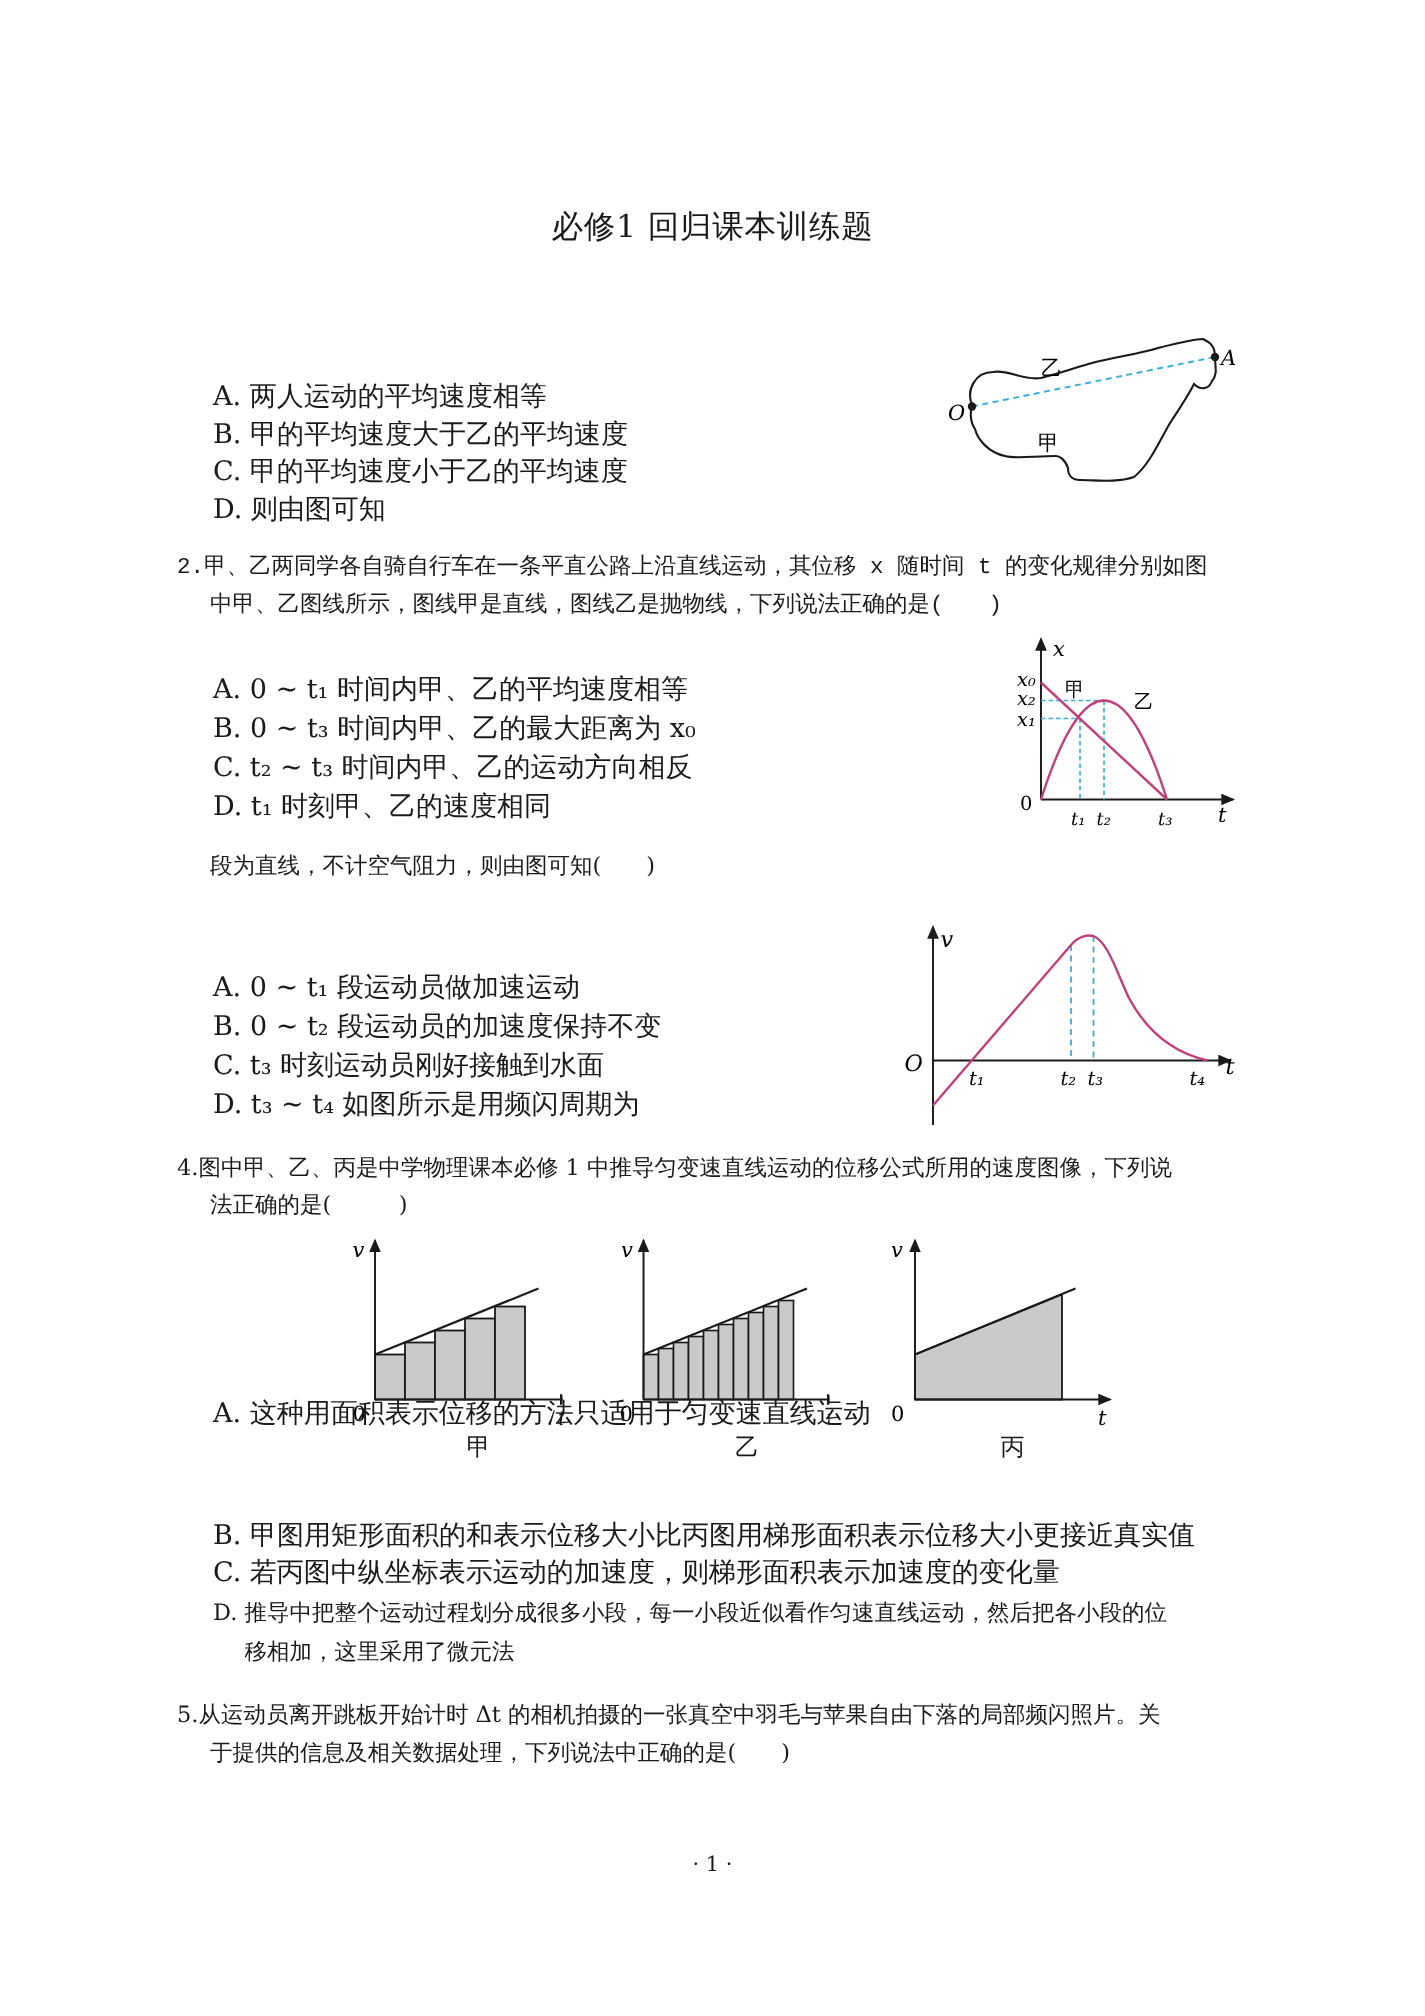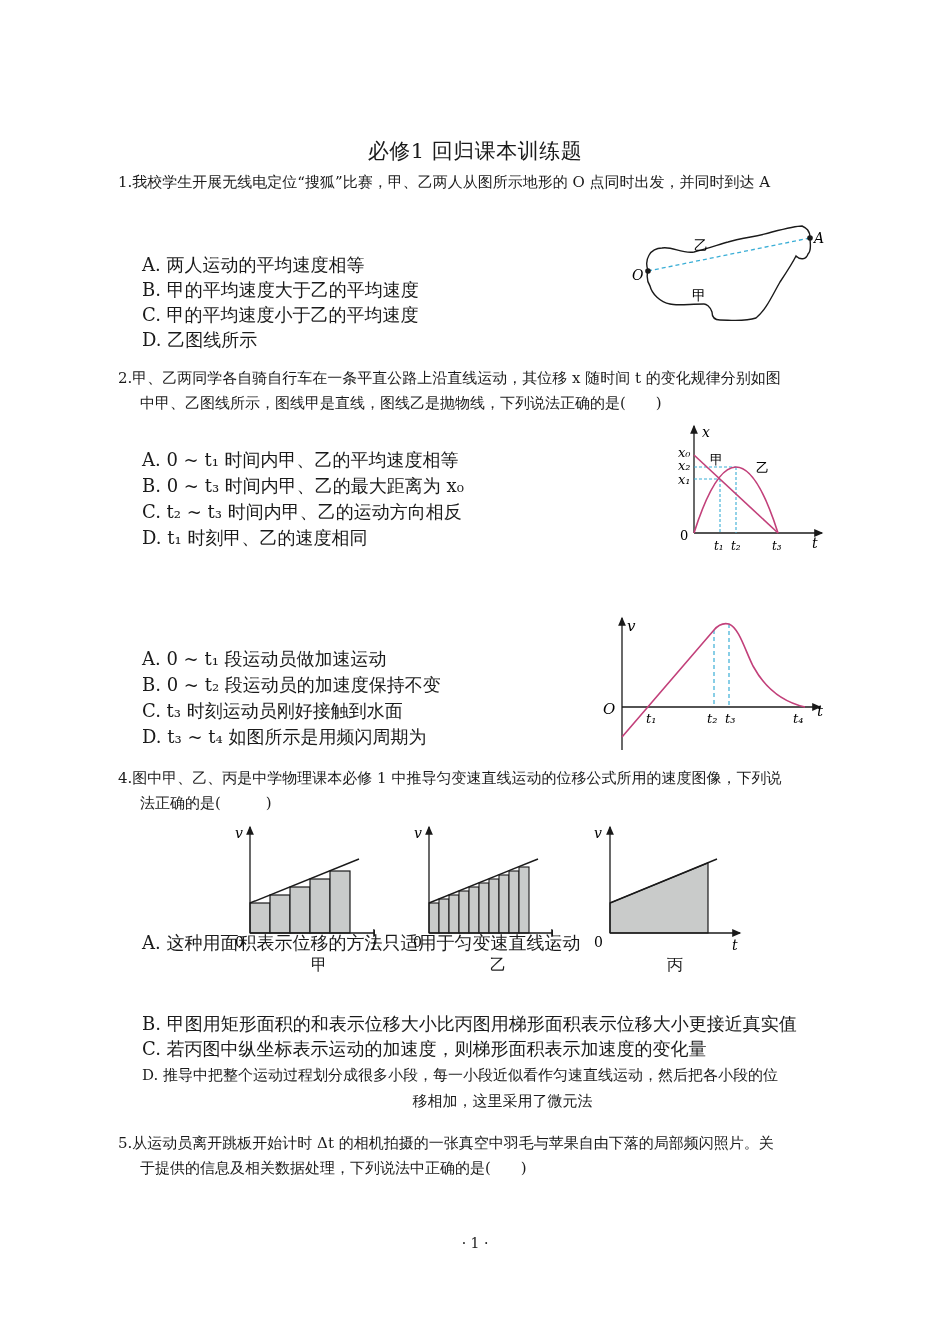--- a/index.html
+++ b/index.html
@@ -4,50 +4,49 @@
 <style>
   html, body { margin: 0; padding: 0; background: #ffffff; }
   body { width: 950px; height: 1344px; position: relative; overflow: hidden;
          font-family: "DejaVu Serif", "Liberation Serif", serif; color: #1a1a1a; }
   .title { position: absolute; left: 0; width: 950px; top: 137px; text-align: center;
            font-size: 21px; letter-spacing: 0.5px; }
   .q { position: absolute; left: 118px; width: 725px; font-size: 15px; line-height: 25px; }
   .q .cont { padding-left: 22px; }
   .opt { position: absolute; left: 142px; font-size: 18px; line-height: 26px; white-space: nowrap; }
   .optw { position: absolute; left: 142px; width: 700px; font-size: 15px; line-height: 26px; }
-  .optw .cont2 { padding-left: 21px; text-align: center; }
+  .optw .cont2 { padding-left: 21px; }
   .fig { position: absolute; }
   .cap { position: absolute; font-size: 16px; text-align: center; width: 40px; }
   .footer { position: absolute; left: 0; width: 950px; top: 1235px; text-align: center; font-size: 14px; }
 </style>
 </head>
 <body>
 
 <div class="title">必修1 回归课本训练题</div>
 
 <div class="q" style="top:170px;">
-  <div><span>1.</span><span>我校学生开展无线电定位“搜狐”比赛，甲、乙两人从图所示地形的 O 点同时出发，并同时到达 A</span></div>
 </div>
 <div class="opt" style="top:252px;">A. 两人运动的平均速度相等</div>
 <div class="opt" style="top:277px;">B. 甲的平均速度大于乙的平均速度</div>
 <div class="opt" style="top:302px;">C. 甲的平均速度小于乙的平均速度</div>
-<div class="opt" style="top:327px;">D. 乙图线所示</div>
+<div class="opt" style="top:327px;">D. 则由图可知</div>
 
 <svg class="fig" style="left:620px;top:220px;" width="220" height="110">
   <path d="M28,50 C24,40 30,28 42,28 C52,26 62,34 74,32 C90,28 100,24 108,22 C122,18 140,16 152,12 C168,8 176,6 182,6 C186,8 190,10 190,18 C190,24 192,30 188,34 C186,40 180,40 176,36 C172,44 168,50 160,62 C152,76 146,90 136,98 C124,102 110,100 100,100 C94,100 92,96 92,92 C90,86 86,84 84,84 C70,84 56,86 50,84 C40,82 32,74 30,66 C26,60 27,54 28,50 Z" fill="none" stroke="#1a1a1a" stroke-width="1.4"></path>
   <line x1="28" y1="51" x2="190" y2="18" stroke="#3aaed6" stroke-width="1.3" stroke-dasharray="4,3"></line>
   <circle cx="28" cy="51" r="2.8" fill="#1a1a1a"></circle>
   <circle cx="190" cy="18" r="2.8" fill="#1a1a1a"></circle>
   <text x="12" y="60" font-size="14" font-style="italic" font-family="DejaVu Serif, serif">O</text>
   <text x="194" y="23" font-size="14" font-style="italic" font-family="DejaVu Serif, serif">A</text>
   <text x="74" y="30" font-size="14" font-family="DejaVu Sans, sans-serif">乙</text>
   <text x="72" y="80" font-size="14" font-family="DejaVu Sans, sans-serif">甲</text>
 </svg>
 
-<div class="q" style="top:366px;">
+<div class="q" style="top:366px;font-family:Liberation Mono, monospace;">
   <div><span>2.</span><span>甲、乙两同学各自骑自行车在一条平直公路上沿直线运动，其位移 x 随时间 t 的变化规律分别如图</span></div>
   <div class="cont">中甲、乙图线所示，图线甲是直线，图线乙是抛物线，下列说法正确的是(　　)</div>
 </div>
 <div class="opt" style="top:447px;">A. 0 ~ t₁ 时间内甲、乙的平均速度相等</div>
 <div class="opt" style="top:473px;">B. 0 ~ t₃ 时间内甲、乙的最大距离为 x₀</div>
 <div class="opt" style="top:499px;">C. t₂ ~ t₃ 时间内甲、乙的运动方向相反</div>
 <div class="opt" style="top:525px;">D. t₁ 时刻甲、乙的速度相同</div>
 
 <svg class="fig" style="left:670px;top:420px;" width="160" height="135">
   <defs>
@@ -70,20 +69,21 @@
   <text x="142" y="128" font-size="14" font-style="italic" font-family="DejaVu Serif, serif">t</text>
   <text x="10" y="120" font-size="13" font-family="DejaVu Serif, serif">0</text>
   <text x="44" y="130" font-size="12" font-style="italic" font-family="DejaVu Serif, serif">t₁</text>
   <text x="61" y="130" font-size="12" font-style="italic" font-family="DejaVu Serif, serif">t₂</text>
   <text x="102" y="130" font-size="12" font-style="italic" font-family="DejaVu Serif, serif">t₃</text>
   <text x="40" y="44" font-size="13" font-family="DejaVu Sans, sans-serif">甲</text>
   <text x="86" y="52" font-size="13" font-family="DejaVu Sans, sans-serif">乙</text>
 </svg>
 
 <div class="q" style="top:565px;">
+  <div class="cont">段为直线，不计空气阻力，则由图可知(　　)</div>
 </div>
 <div class="opt" style="top:646px;">A. 0 ~ t₁ 段运动员做加速运动</div>
 <div class="opt" style="top:672px;">B. 0 ~ t₂ 段运动员的加速度保持不变</div>
 <div class="opt" style="top:698px;">C. t₃ 时刻运动员刚好接触到水面</div>
 <div class="opt" style="top:724px;">D. t₃ ~ t₄ 如图所示是用频闪周期为</div>
 
 <svg class="fig" style="left:595px;top:610px;" width="240" height="145">
   <defs>
       <marker id="arr3" markerWidth="8" markerHeight="8" refX="6" refY="3" orient="auto">
         <path d="M0,0 L7,3 L0,6 Z" fill="#1a1a1a"></path>

